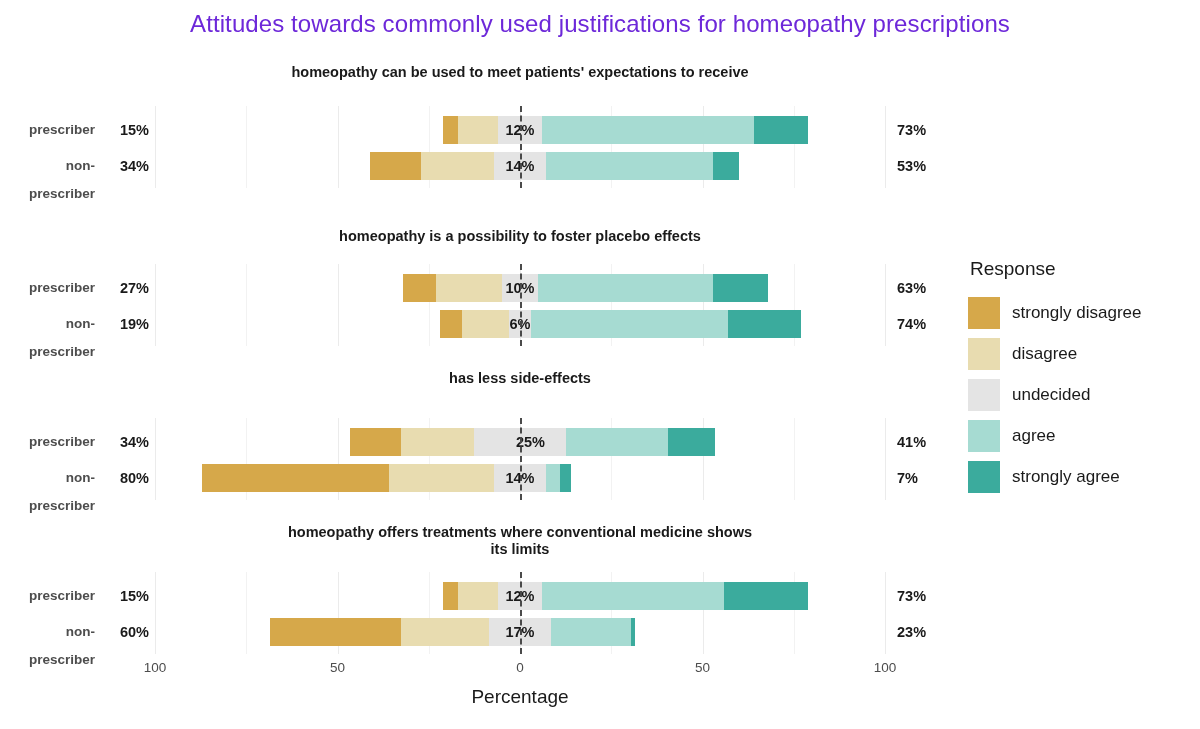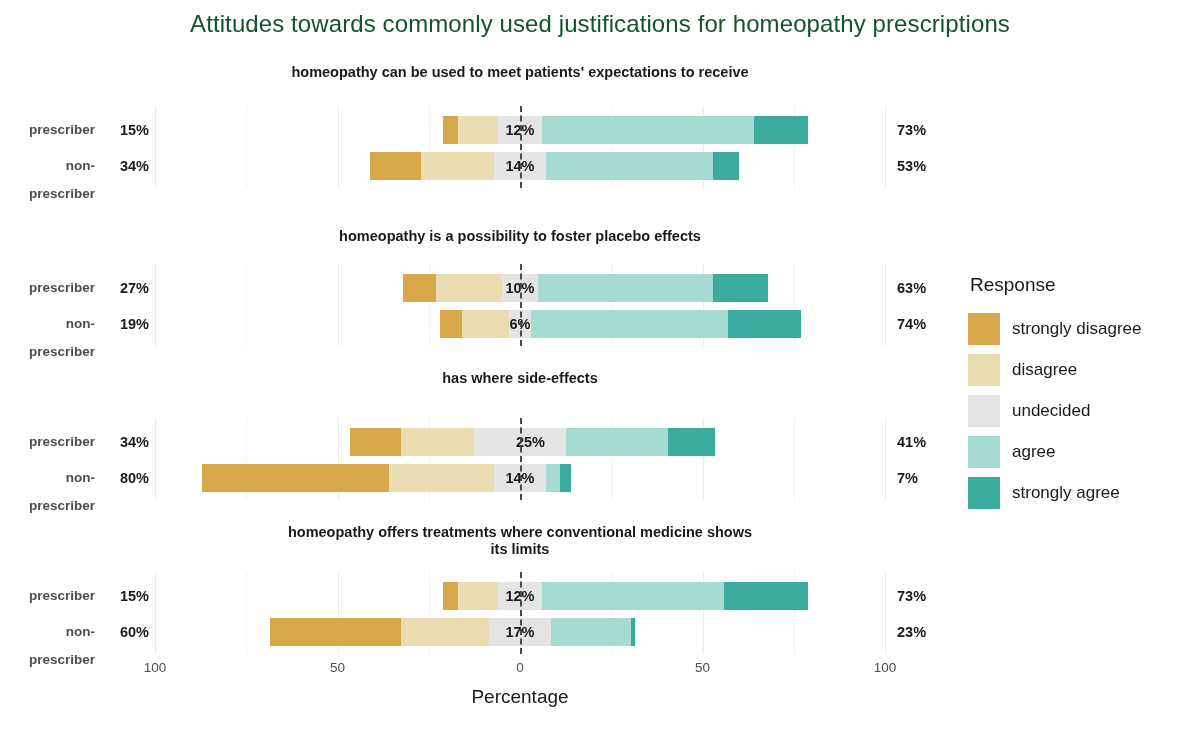--- a/index.html
+++ b/index.html
@@ -17,21 +17,21 @@
   }
 
   
   #chart-title {
     position: absolute;
     top: 10px;
     left: 0;
     width: 1200px;
     text-align: center;
     font-size: 24px;
-    color: #14532d;
+    color: #6d28d9;
     letter-spacing: .1px;
   }
 
   
   #plot {
     position: absolute;
     left: 0;
     top: 52px;
     width: 952px;
     height: 615px;
@@ -147,21 +147,20 @@
     font-size: 19px;
     color: #1a1a1a;
   }
 
   
   #legend {
     position: absolute;
     left: 968px;
     top: 258px;
     width: 225px;
-    margin-top: 16px;
   }
   #legend-title {
     font-size: 19px;
     color: #1a1a1a;
     margin: 0 0 12px 2px;
   }
   .legend-item {
     display: flex;
     align-items: center;
     height: 41px;
@@ -257,21 +256,21 @@
           <div class="row-label">non-prescriber</div>
           <div class="left-pct">19%</div>
           <div class="right-pct">74%</div>
           <div class="mid-pct" style="left: 340px; width: 50px;">6%</div>
         </div>
         <div class="zeroline" style="left: 365px;"></div>
       </div>
     </div>
     <div class="panel" style="top: 0px;">
       <div class="panel-title" style="top: 318px;">
-        <div>has where side-effects</div>
+        <div>has less side-effects</div>
       </div>
       <div class="panel-plot" style="top: 366px; height: 82px;">
         <div class="gridline" style="left: 0px;"></div>
         <div class="gridline" style="left: 182.5px;"></div>
         <div class="gridline" style="left: 365px;"></div>
         <div class="gridline" style="left: 547.5px;"></div>
         <div class="gridline" style="left: 730px;"></div>
         <div class="gridline minor" style="left: 91.25px;"></div>
         <div class="gridline minor" style="left: 273.75px;"></div>
         <div class="gridline minor" style="left: 456.25px;"></div>

